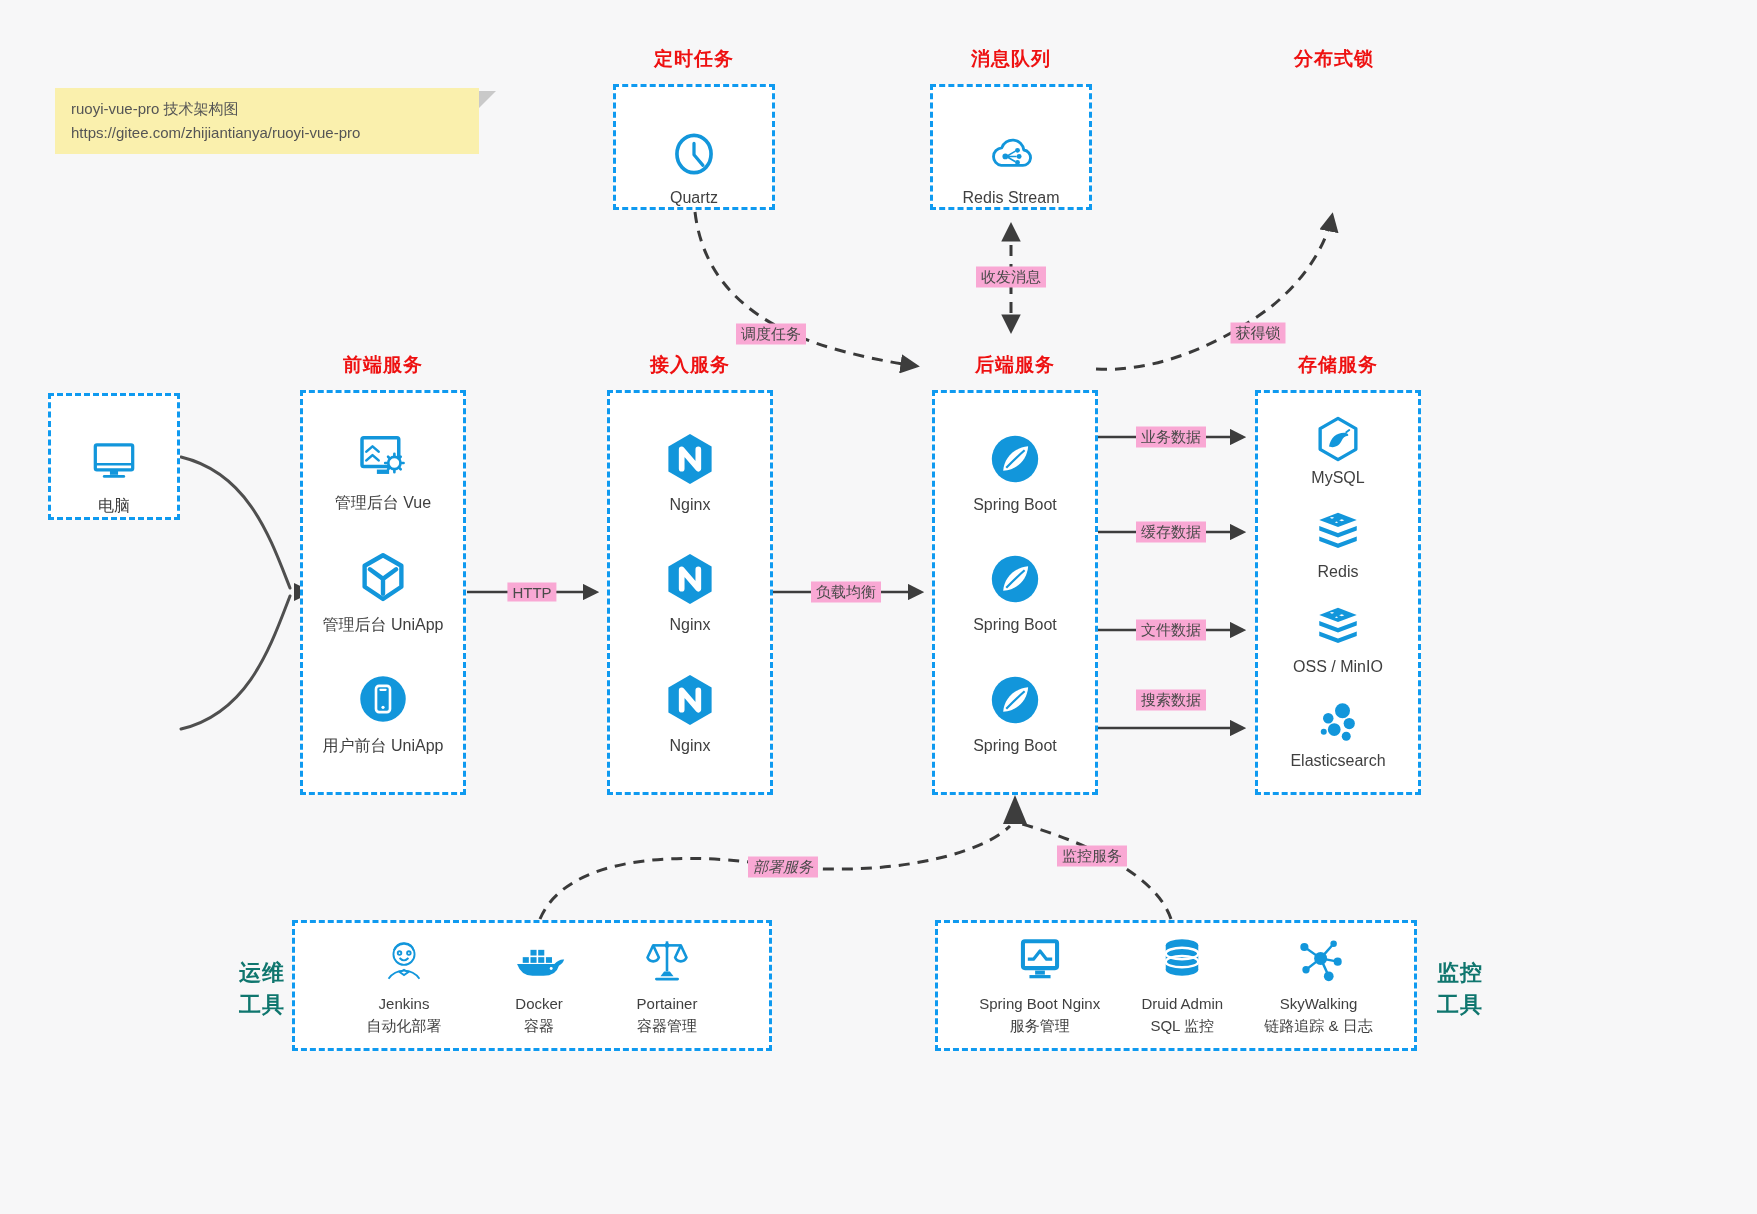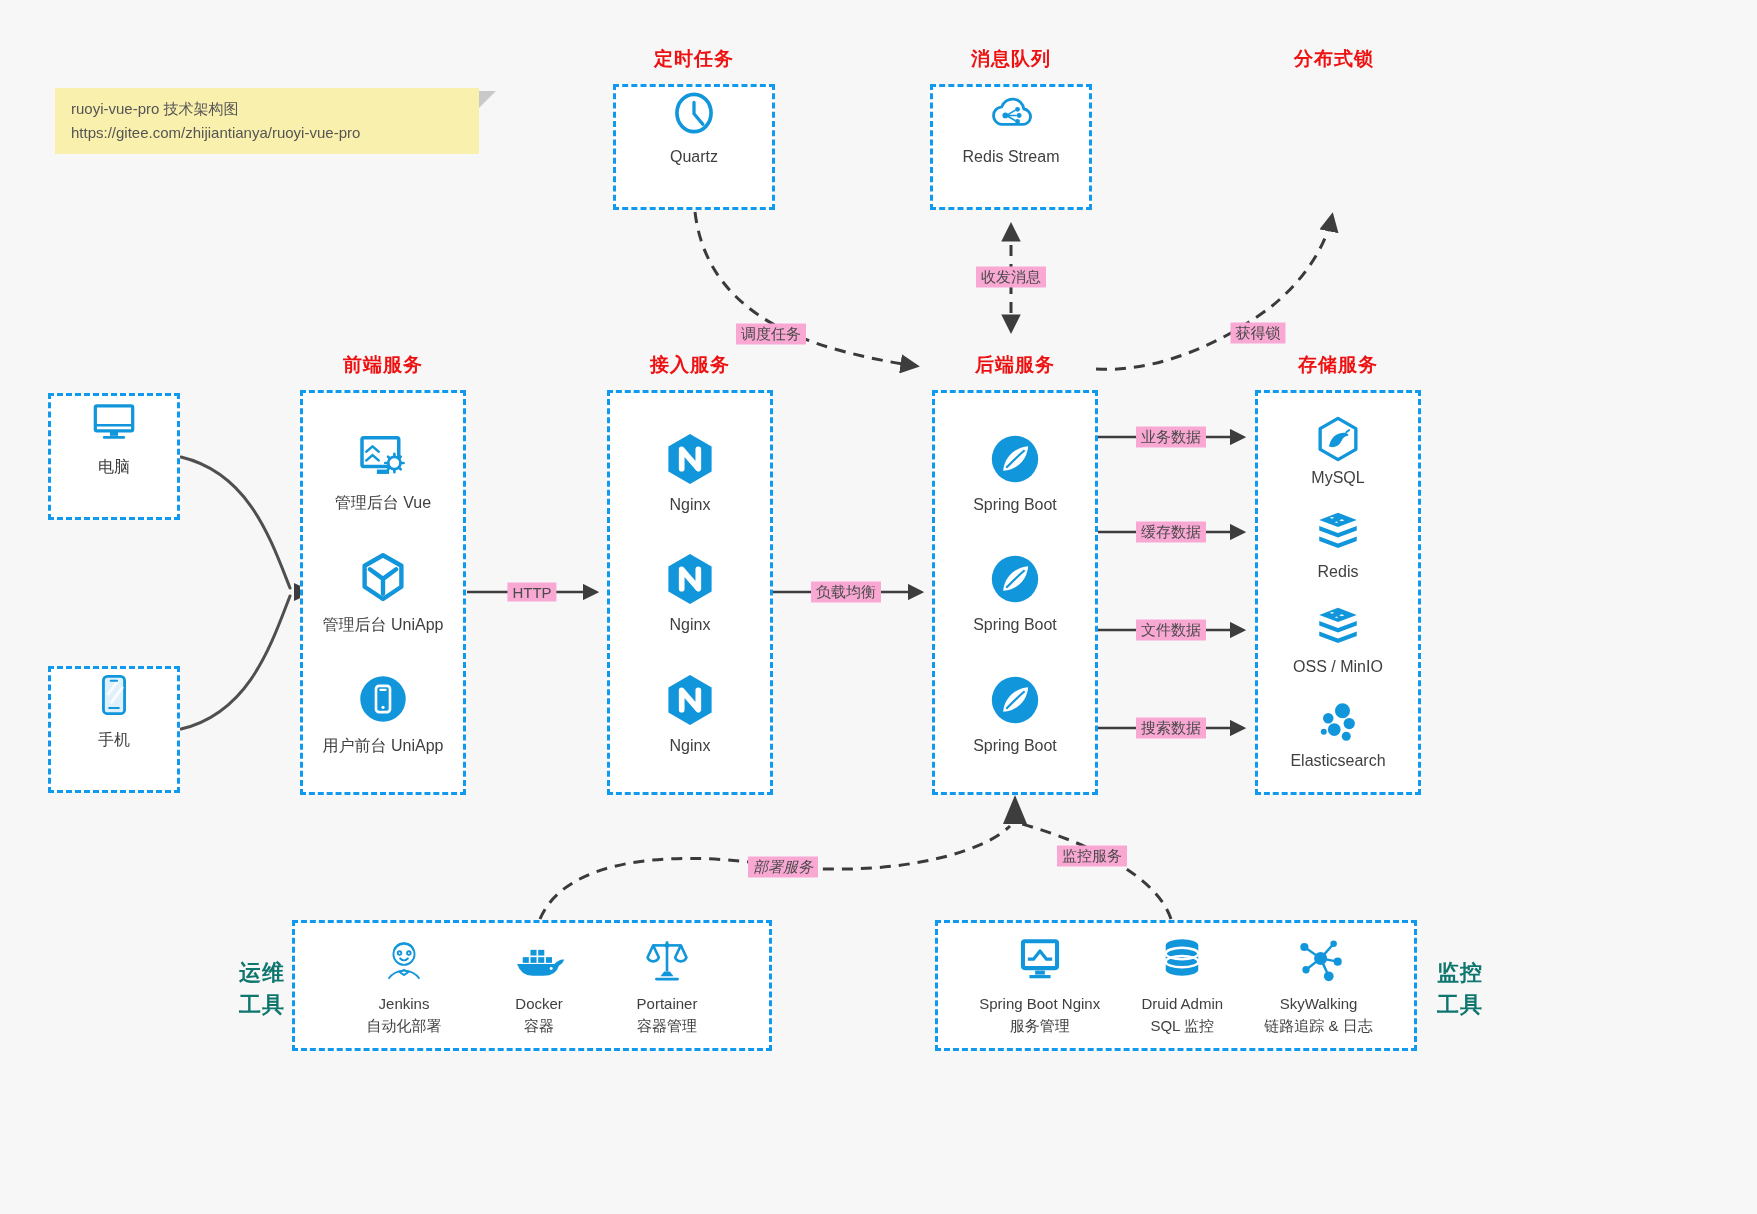--- a/index.html
+++ b/index.html
@@ -3,21 +3,21 @@
 <meta charset="utf-8">
 <style>
   html,body{margin:0;padding:0;background:#f7f7f8;}
   body{font-family:"Liberation Sans",sans-serif;}
   .canvas{position:relative;width:1757px;height:1214px;background:#f7f7f8;overflow:hidden;color:#3f3f3f;}
   .edges{position:absolute;left:0;top:0;}
   .solidedge{stroke:#3d3d3d;stroke-width:2.5;fill:none;}
   .dashededge{stroke:#3a3a3a;stroke-width:3;fill:none;stroke-dasharray:11 8;}
   .clientcurve{stroke:#4f4f4f;stroke-width:3;fill:none;stroke-linecap:round;}
   .dbox{border:3px dashed #0f9af0;background:#fff;display:flex;box-sizing:border-box;}
-  .single{flex-direction:column;justify-content:flex-start;align-items:center;gap:8px;}
+  .single{flex-direction:column;justify-content:flex-end;align-items:center;gap:8px;}
   .vgroup{position:absolute;display:flex;flex-direction:column;}
   .gtitle{color:#ee1111;font-weight:bold;font-size:19px;text-align:center;height:26px;line-height:26px;margin-bottom:12px;letter-spacing:1px;}
   .colbox{flex-direction:column;justify-content:space-evenly;align-items:center;width:100%;}
   .node{display:flex;flex-direction:column;align-items:center;gap:9px;}
   .node-sm{gap:6px;}
   .nlabel{font-size:16px;color:#3f3f3f;white-space:nowrap;}
   .ic{display:block;}
   .ic56{width:56px;height:56px;}
   .ic52{width:52px;height:52px;}
   .ic48{width:48px;height:48px;}
@@ -239,28 +239,20 @@
   </div>
 
   <div class="dbox single clientbox" style="left:48px;top:393px;">
     <div class="node">
       <svg class="ic ic52" viewBox="0 0 64 64">
           <use href="#i-desktop"></use>
         </svg>
       <span class="nlabel">电脑</span>
     </div>
   </div>
-  <div class="dbox single clientbox" style="left:48px;top:666px;">
-    <div class="node">
-      <svg class="ic ic52" viewBox="0 0 64 64">
-          <use href="#i-phone"></use>
-        </svg>
-      <span class="nlabel">手机</span>
-    </div>
-  </div>
 
   <div class="vgroup" style="left:300px;top:352px;width:166px;">
     <div class="gtitle">前端服务</div>
     <div class="dbox colbox" style="height:405px;">
       <div class="node">
         <svg class="ic ic56" viewBox="0 0 64 64">
             <use href="#i-adminvue"></use>
           </svg>
         <span class="nlabel">管理后台 Vue</span>
       </div>
@@ -423,20 +415,20 @@
         <div>链路追踪 &amp; 日志</div>
       </div>
     </div>
   </div>
 
   <div class="elabel" style="left:532px;top:592px;">HTTP</div>
   <div class="elabel" style="left:846px;top:592px;">负载均衡</div>
   <div class="elabel" style="left:1171px;top:437px;">业务数据</div>
   <div class="elabel" style="left:1171px;top:532px;">缓存数据</div>
   <div class="elabel" style="left:1171px;top:630px;">文件数据</div>
-  <div class="elabel" style="left:1171px;top:728px;">搜索数据</div>
+  <div class="elabel" style="left:1171px;top:700px;">搜索数据</div>
   <div class="elabel" style="left:771px;top:334px;">调度任务</div>
   <div class="elabel" style="left:1011px;top:277px;">收发消息</div>
   <div class="elabel" style="left:1258px;top:333px;">获得锁</div>
   <div class="elabel" style="left:783px;top:867px;font-style:italic;">部署服务</div>
   <div class="elabel" style="left:1092px;top:856px;">监控服务</div>
 
 </div>
 
 </body></html>

